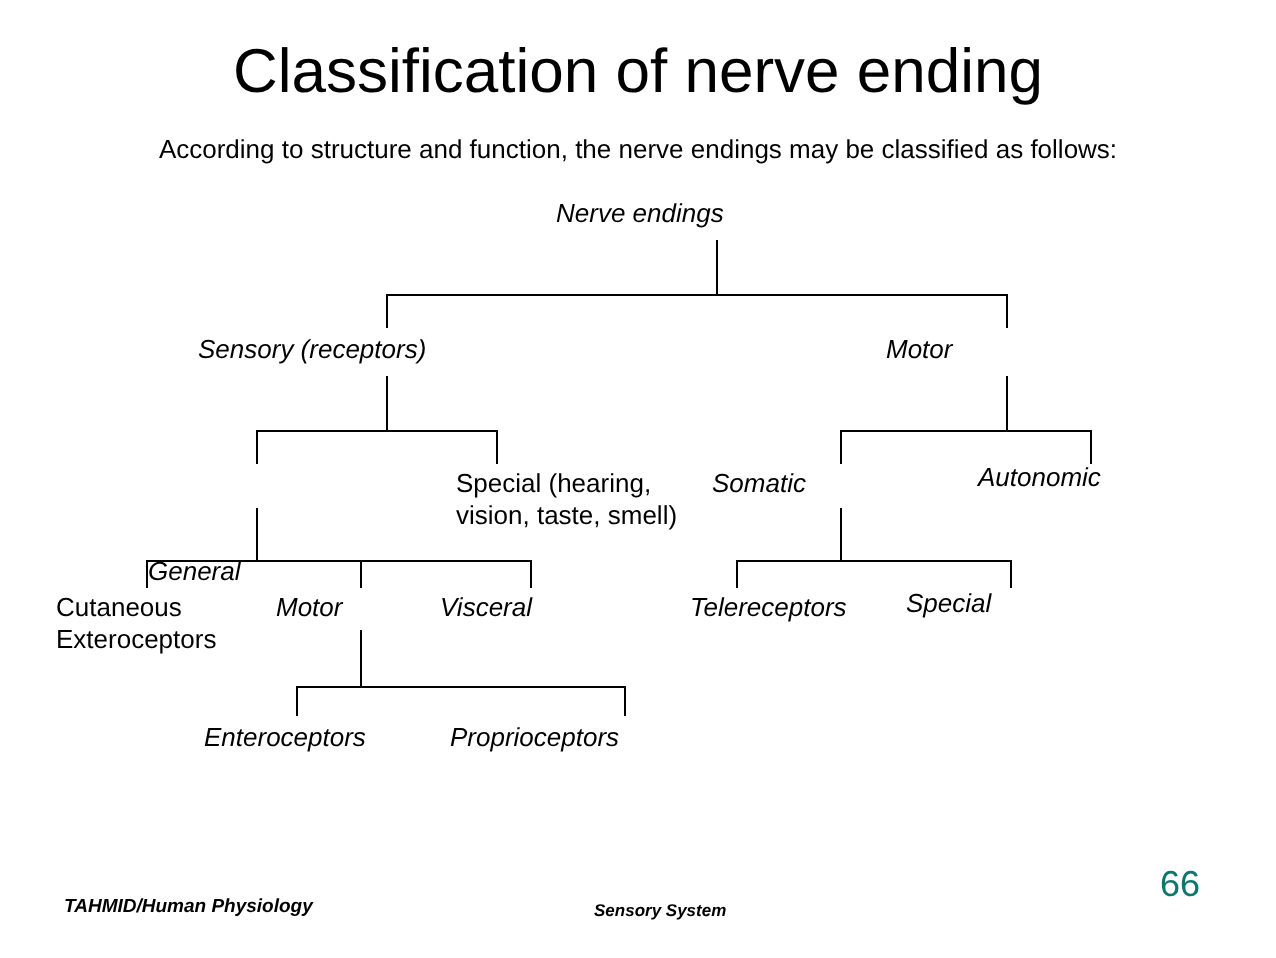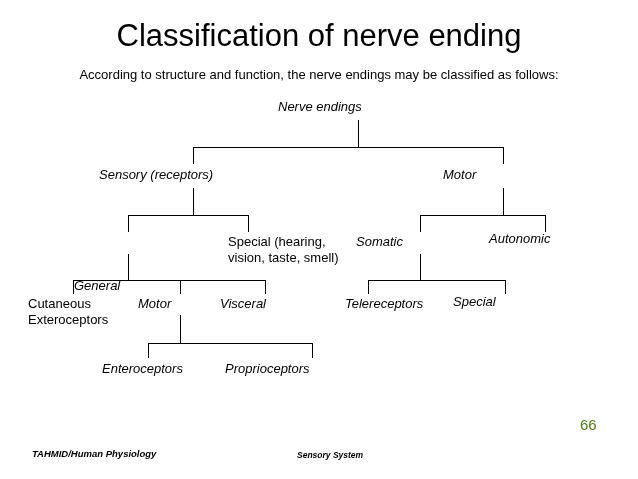--- a/index.html
+++ b/index.html
@@ -96,23 +96,23 @@
     top: 450px;
     font-size: 8.5px;
     font-style: italic;
     font-weight: bold;
     color: #000000;
     white-space: nowrap;
   }
   #footer-page {
     position: absolute;
     left: 580px;
-    top: 416px;
-    font-size: 15px;
-    color: #4d7c0f;
+    top: 432px;
+    font-size: 18px;
+    color: #0f766e;
     white-space: nowrap;
   }
 </style>
 </head>
 <body>
 
 <div id="slide">
 
   <div id="title">Classification of nerve ending</div>
   <div id="subtitle">According to structure and function, the nerve endings may be classified as follows:</div>

